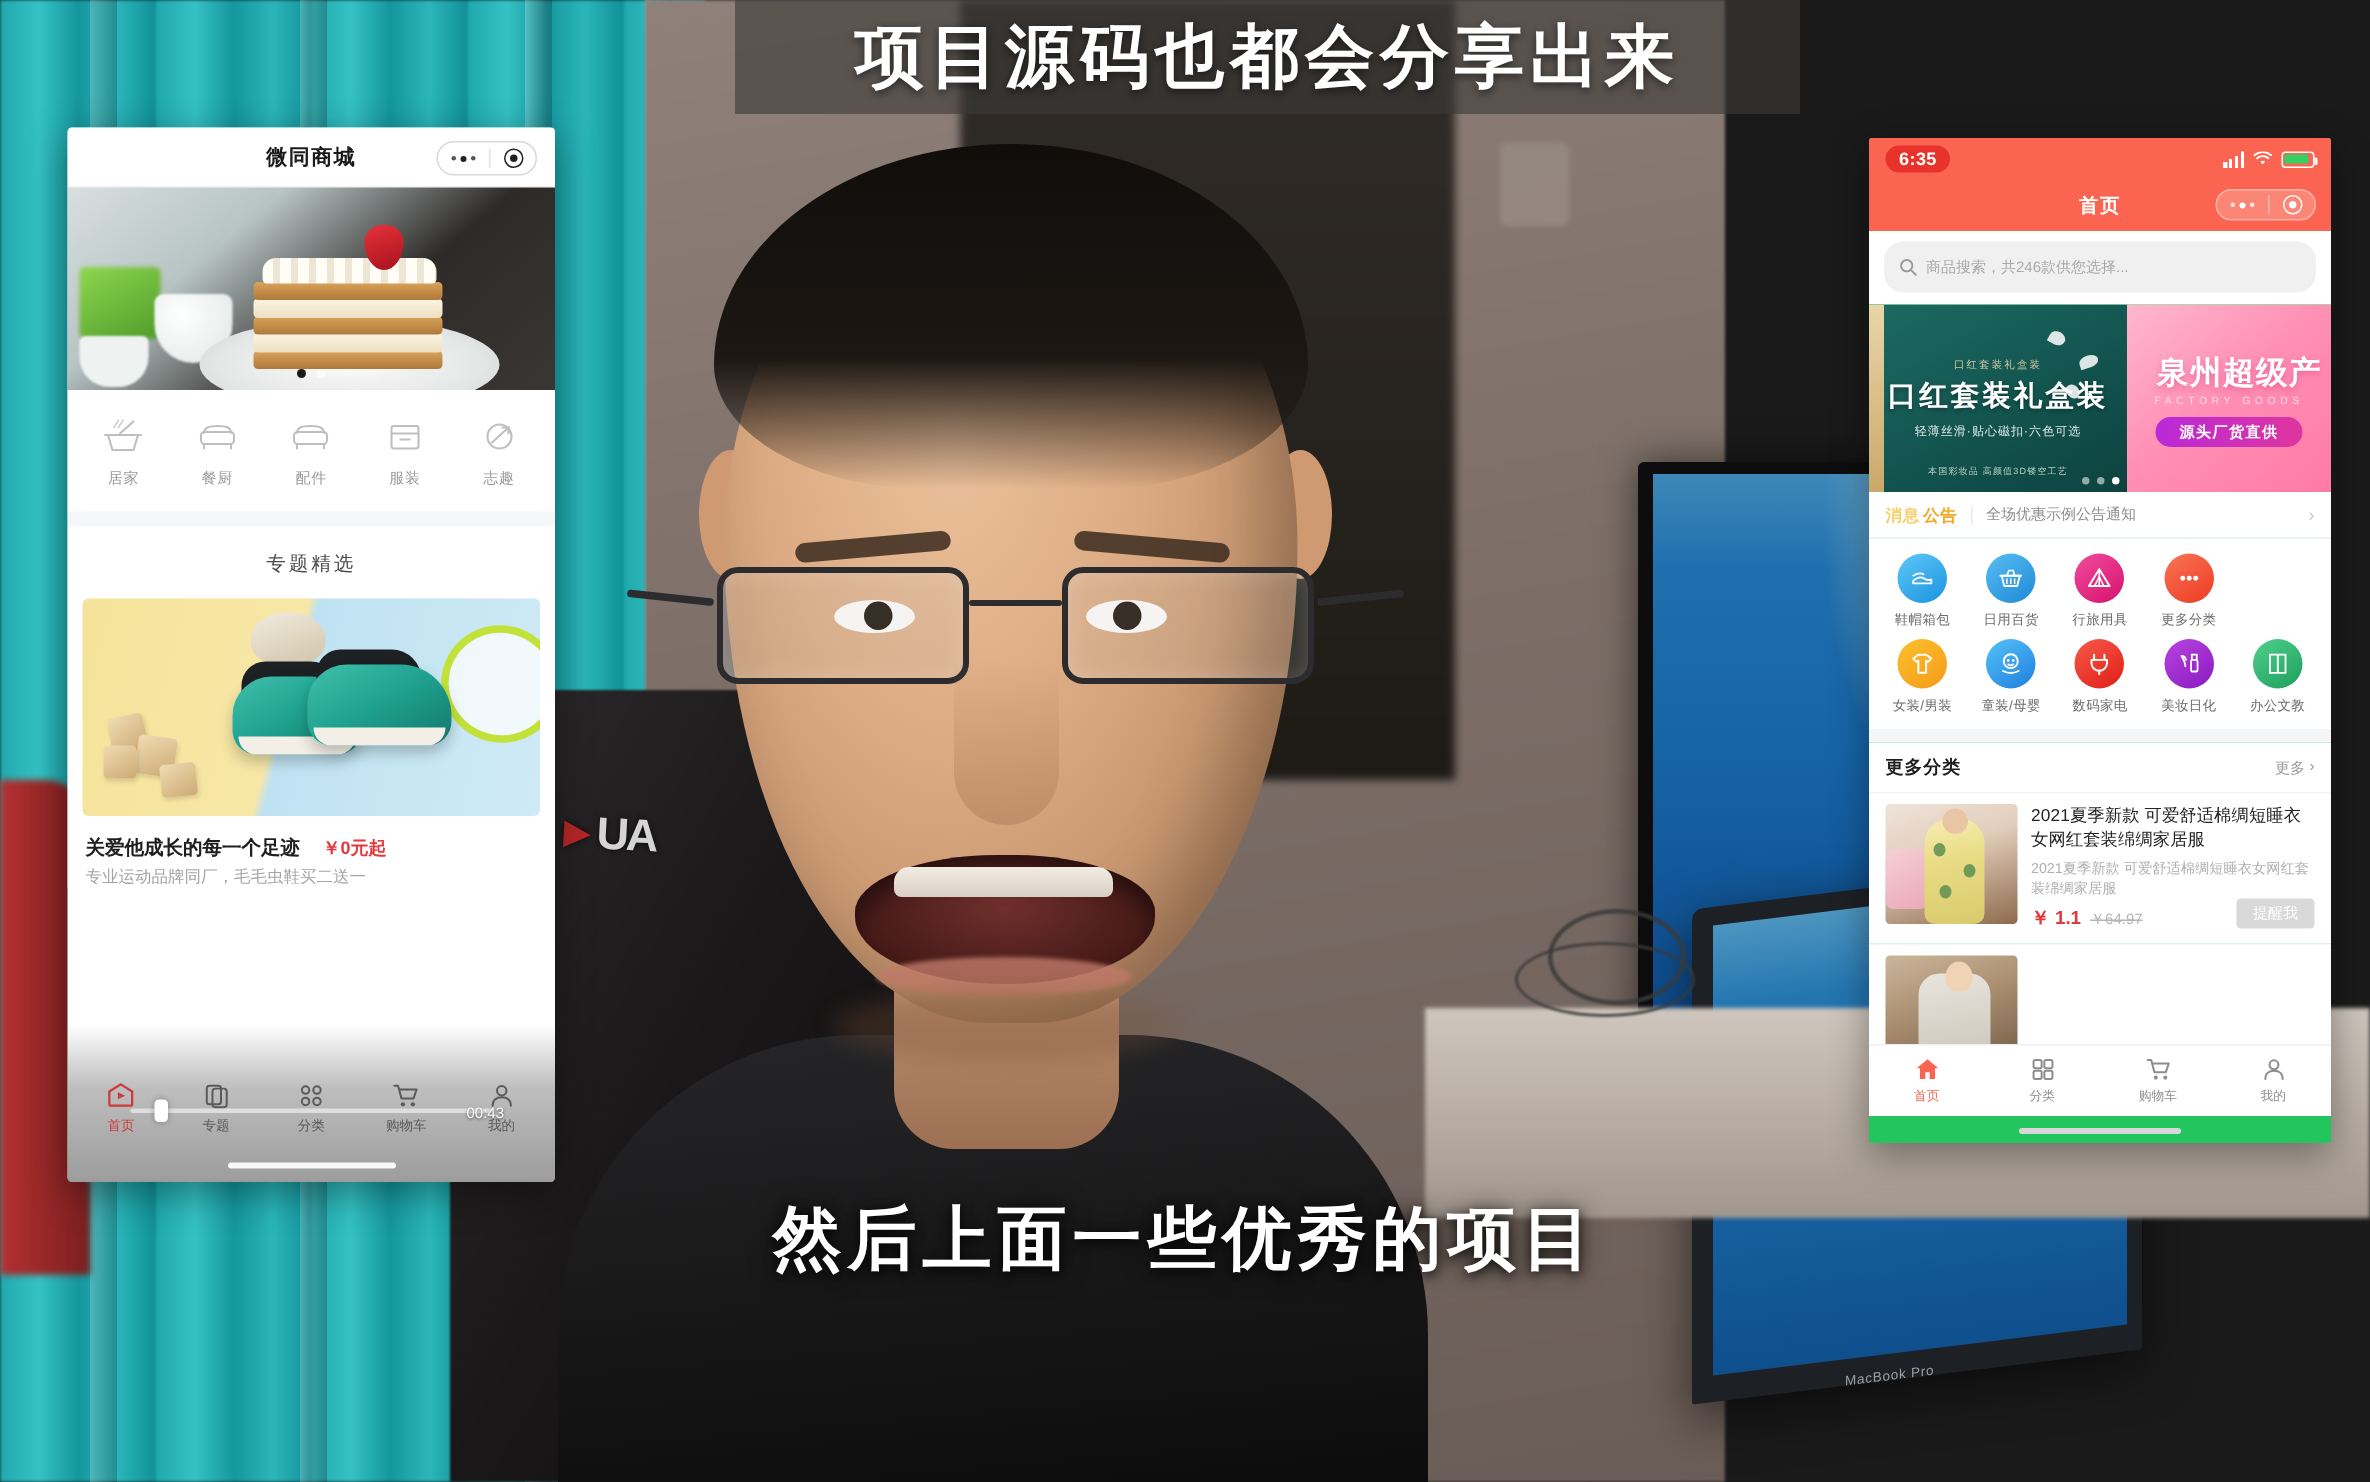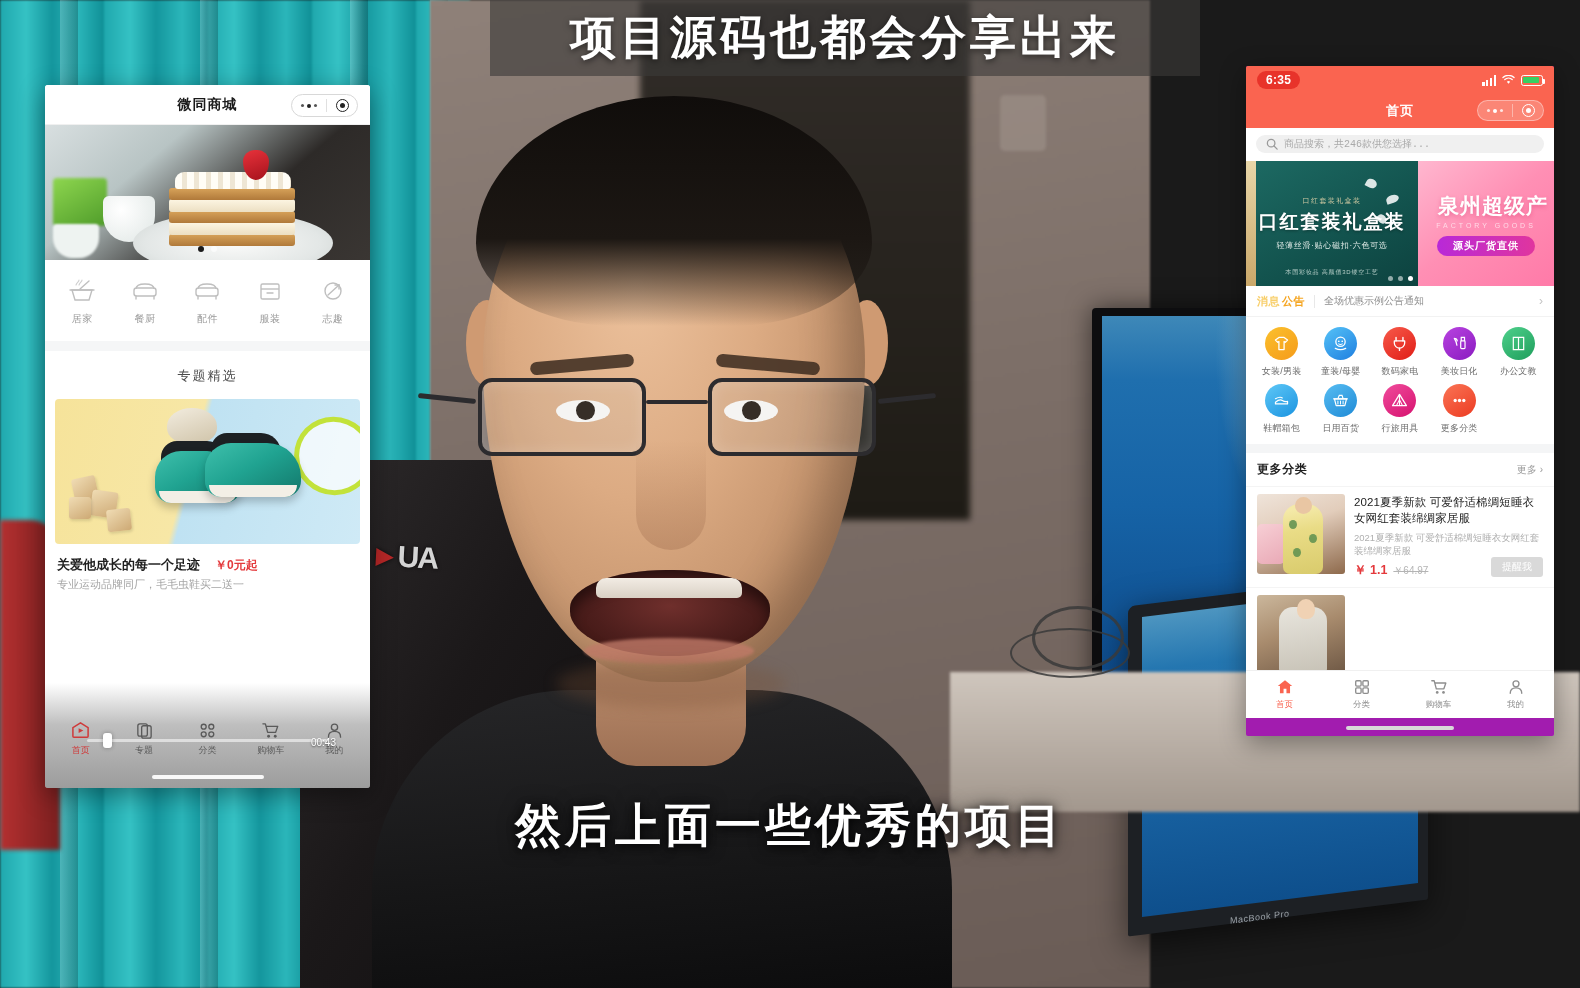--- a/index.html
+++ b/index.html
@@ -374,22 +374,22 @@
     position:absolute; right:-8px; bottom:-6px; font-size:10px; color:#fff;
     text-shadow:0 1px 2px rgba(0,0,0,.6);
   }
   .home-bar {
     position:absolute; left:50%; transform:translateX(-50%); bottom:9px;
     width:112px; height:4px; background:#fff; border-radius:2px; opacity:.92;
   }
 
   
   #phone-right {
-    left:1246px; top:66px; width:308px; height:670px;
-    border-radius:2px; background:#a21caf;
+    left:1246px; top:92px; width:308px; height:670px;
+    border-radius:2px; background:#22c55e;
   }
   .rp-header { background:#FA6450; padding:0; }
   .rp-status {
     height:28px; display:flex; align-items:center; justify-content:space-between;
     padding:0 11px;
   }
   .rp-status .time-pill { background:#e8332a; }
   .rp-status .bars i { background:#fff; }
   .rp-status .batt { border-color:#fff; }
   .rp-status .batt i { background:#35d063; width:88%; }
@@ -405,22 +405,22 @@
     border:1px solid rgba(255,255,255,.38); border-radius:11px; height:21px;
   }
   .rp-capsule .cap-dots i { background:#fff; }
   .rp-capsule .cap-dots i.sm { background:rgba(255,255,255,.8); }
   .rp-capsule .cap-div { background:rgba(255,255,255,.4); }
   .rp-capsule .cap-target span { border-color:#fff; }
   .rp-capsule .cap-target span::after { background:#fff; }
 
   .rp-searchwrap { background:#fff; padding:7px 10px 8px; }
   .rp-search {
-    background:#f0f0f0; border-radius:13px; height:18px;
-    display:flex; align-items:center; gap:6px; padding:0 10px;font-family:Liberation Mono, monospace;
+    background:#f0f0f0; border-radius:13px; height:34px;
+    display:flex; align-items:center; gap:6px; padding:0 10px;
   }
   .rp-search-text { font-size:10px; color:#a9a9a9; }
 
   .rp-banner { height:125px; display:flex; position:relative; overflow:hidden; }
   .bn-left {
     flex:0 0 172px; position:relative;
     background:linear-gradient(150deg,#1d6a63 0%,#12524d 60%,#0d423f 100%);
     display:flex; flex-direction:column; align-items:center; justify-content:center;
   }
   .bn-left-edge { position:absolute; left:0; top:0; bottom:0; width:10px;
@@ -874,20 +874,63 @@
       <span>公告</span>
     </div>
     <div class="notice-div"></div>
     <div class="notice-text">全场优惠示例公告通知</div>
     <div class="chev">›</div>
   </div>
 
   <div class="rp-grid">
     <div class="rp-grid-row">
       <div class="rp-cat">
+        <div class="rp-cat-circle" style="background:linear-gradient(145deg,#5fc8f7,#1a93e0)">
+          <svg width="19" height="19" viewBox="0 0 22 22">
+              <path d="M4 13 q5 -4 8 -2 q3 2 6 1 v3 H4 Z" fill="none" stroke="#fff" stroke-width="1.4" stroke-linejoin="round"></path>
+              <path d="M4 9 q5 -3 8 -1" stroke="#fff" stroke-width="1.3" fill="none" stroke-linecap="round"></path>
+            </svg>
+        </div>
+        <div class="rp-cat-label">鞋帽箱包</div>
+      </div>
+      <div class="rp-cat">
+        <div class="rp-cat-circle" style="background:linear-gradient(145deg,#57bdf2,#1f8ad6)">
+          <svg width="19" height="19" viewBox="0 0 22 22">
+              <path d="M4 9 h14 l-2 8 h-10 Z" fill="none" stroke="#fff" stroke-width="1.4" stroke-linejoin="round"></path>
+              <path d="M3 9 h16" stroke="#fff" stroke-width="1.5" stroke-linecap="round"></path>
+              <path d="M8 11.6 v3.4 M11 11.6 v3.4 M14 11.6 v3.4" stroke="#fff" stroke-width="1.2" stroke-linecap="round"></path>
+              <path d="M8 9 l1.6 -4 h3.2 L14 9" fill="none" stroke="#fff" stroke-width="1.3"></path>
+            </svg>
+        </div>
+        <div class="rp-cat-label">日用百货</div>
+      </div>
+      <div class="rp-cat">
+        <div class="rp-cat-circle" style="background:linear-gradient(145deg,#f04c9c,#d6126f)">
+          <svg width="19" height="19" viewBox="0 0 22 22">
+              <path d="M11 4 L19 17 H3 Z" fill="none" stroke="#fff" stroke-width="1.5" stroke-linejoin="round"></path>
+              <path d="M11 4 L11 17" stroke="#fff" stroke-width="1.3"></path>
+              <path d="M11 10 L7.4 17 M11 10 L14.6 17" stroke="#fff" stroke-width="1.2"></path>
+            </svg>
+        </div>
+        <div class="rp-cat-label">行旅用具</div>
+      </div>
+      <div class="rp-cat">
+        <div class="rp-cat-circle" style="background:linear-gradient(145deg,#fa7455,#ec3b22)">
+          <svg width="19" height="19" viewBox="0 0 22 22">
+              <circle cx="6" cy="11" r="1.9" fill="#fff"></circle>
+              <circle cx="11" cy="11" r="1.9" fill="#fff"></circle>
+              <circle cx="16" cy="11" r="1.9" fill="#fff"></circle>
+            </svg>
+        </div>
+        <div class="rp-cat-label">更多分类</div>
+      </div>
+      <div class="rp-cat"></div>
+    </div>
+    <div class="rp-grid-row">
+      <div class="rp-cat">
         <div class="rp-cat-circle" style="background:linear-gradient(145deg,#fbc02d,#f59b1a)">
           <svg width="19" height="19" viewBox="0 0 22 22">
               <path d="M4 7 L8 4 h6 l4 3 -2.6 2.6 L14 8.6 V18 H8 V8.6 L6.6 9.6 Z" fill="none" stroke="#fff" stroke-width="1.5" stroke-linejoin="round"></path>
             </svg>
         </div>
         <div class="rp-cat-label">女装/男装</div>
       </div>
       <div class="rp-cat">
         <div class="rp-cat-circle" style="background:linear-gradient(145deg,#55c2f7,#1f7fe0)">
           <svg width="19" height="19" viewBox="0 0 22 22">
@@ -923,63 +966,20 @@
       <div class="rp-cat">
         <div class="rp-cat-circle" style="background:linear-gradient(145deg,#4ed08b,#1f9e5c)">
           <svg width="19" height="19" viewBox="0 0 22 22">
               <path d="M5 4 h6 v14 H5 Z M11 4 h6 v14 h-6 Z" fill="none" stroke="#fff" stroke-width="1.4"></path>
               <path d="M11 4 v14" stroke="#fff" stroke-width="1.2"></path>
             </svg>
         </div>
         <div class="rp-cat-label">办公文教</div>
       </div>
     </div>
-    <div class="rp-grid-row">
-      <div class="rp-cat">
-        <div class="rp-cat-circle" style="background:linear-gradient(145deg,#5fc8f7,#1a93e0)">
-          <svg width="19" height="19" viewBox="0 0 22 22">
-              <path d="M4 13 q5 -4 8 -2 q3 2 6 1 v3 H4 Z" fill="none" stroke="#fff" stroke-width="1.4" stroke-linejoin="round"></path>
-              <path d="M4 9 q5 -3 8 -1" stroke="#fff" stroke-width="1.3" fill="none" stroke-linecap="round"></path>
-            </svg>
-        </div>
-        <div class="rp-cat-label">鞋帽箱包</div>
-      </div>
-      <div class="rp-cat">
-        <div class="rp-cat-circle" style="background:linear-gradient(145deg,#57bdf2,#1f8ad6)">
-          <svg width="19" height="19" viewBox="0 0 22 22">
-              <path d="M4 9 h14 l-2 8 h-10 Z" fill="none" stroke="#fff" stroke-width="1.4" stroke-linejoin="round"></path>
-              <path d="M3 9 h16" stroke="#fff" stroke-width="1.5" stroke-linecap="round"></path>
-              <path d="M8 11.6 v3.4 M11 11.6 v3.4 M14 11.6 v3.4" stroke="#fff" stroke-width="1.2" stroke-linecap="round"></path>
-              <path d="M8 9 l1.6 -4 h3.2 L14 9" fill="none" stroke="#fff" stroke-width="1.3"></path>
-            </svg>
-        </div>
-        <div class="rp-cat-label">日用百货</div>
-      </div>
-      <div class="rp-cat">
-        <div class="rp-cat-circle" style="background:linear-gradient(145deg,#f04c9c,#d6126f)">
-          <svg width="19" height="19" viewBox="0 0 22 22">
-              <path d="M11 4 L19 17 H3 Z" fill="none" stroke="#fff" stroke-width="1.5" stroke-linejoin="round"></path>
-              <path d="M11 4 L11 17" stroke="#fff" stroke-width="1.3"></path>
-              <path d="M11 10 L7.4 17 M11 10 L14.6 17" stroke="#fff" stroke-width="1.2"></path>
-            </svg>
-        </div>
-        <div class="rp-cat-label">行旅用具</div>
-      </div>
-      <div class="rp-cat">
-        <div class="rp-cat-circle" style="background:linear-gradient(145deg,#fa7455,#ec3b22)">
-          <svg width="19" height="19" viewBox="0 0 22 22">
-              <circle cx="6" cy="11" r="1.9" fill="#fff"></circle>
-              <circle cx="11" cy="11" r="1.9" fill="#fff"></circle>
-              <circle cx="16" cy="11" r="1.9" fill="#fff"></circle>
-            </svg>
-        </div>
-        <div class="rp-cat-label">更多分类</div>
-      </div>
-      <div class="rp-cat"></div>
-    </div>
   </div>
 
   <div class="rp-blockgap"></div>
 
   <div class="rp-seckhead">
     <div class="rp-seckhead-title">更多分类</div>
     <div class="rp-seckhead-more">
       <span>更多</span>
       <span>›</span>
     </div>

